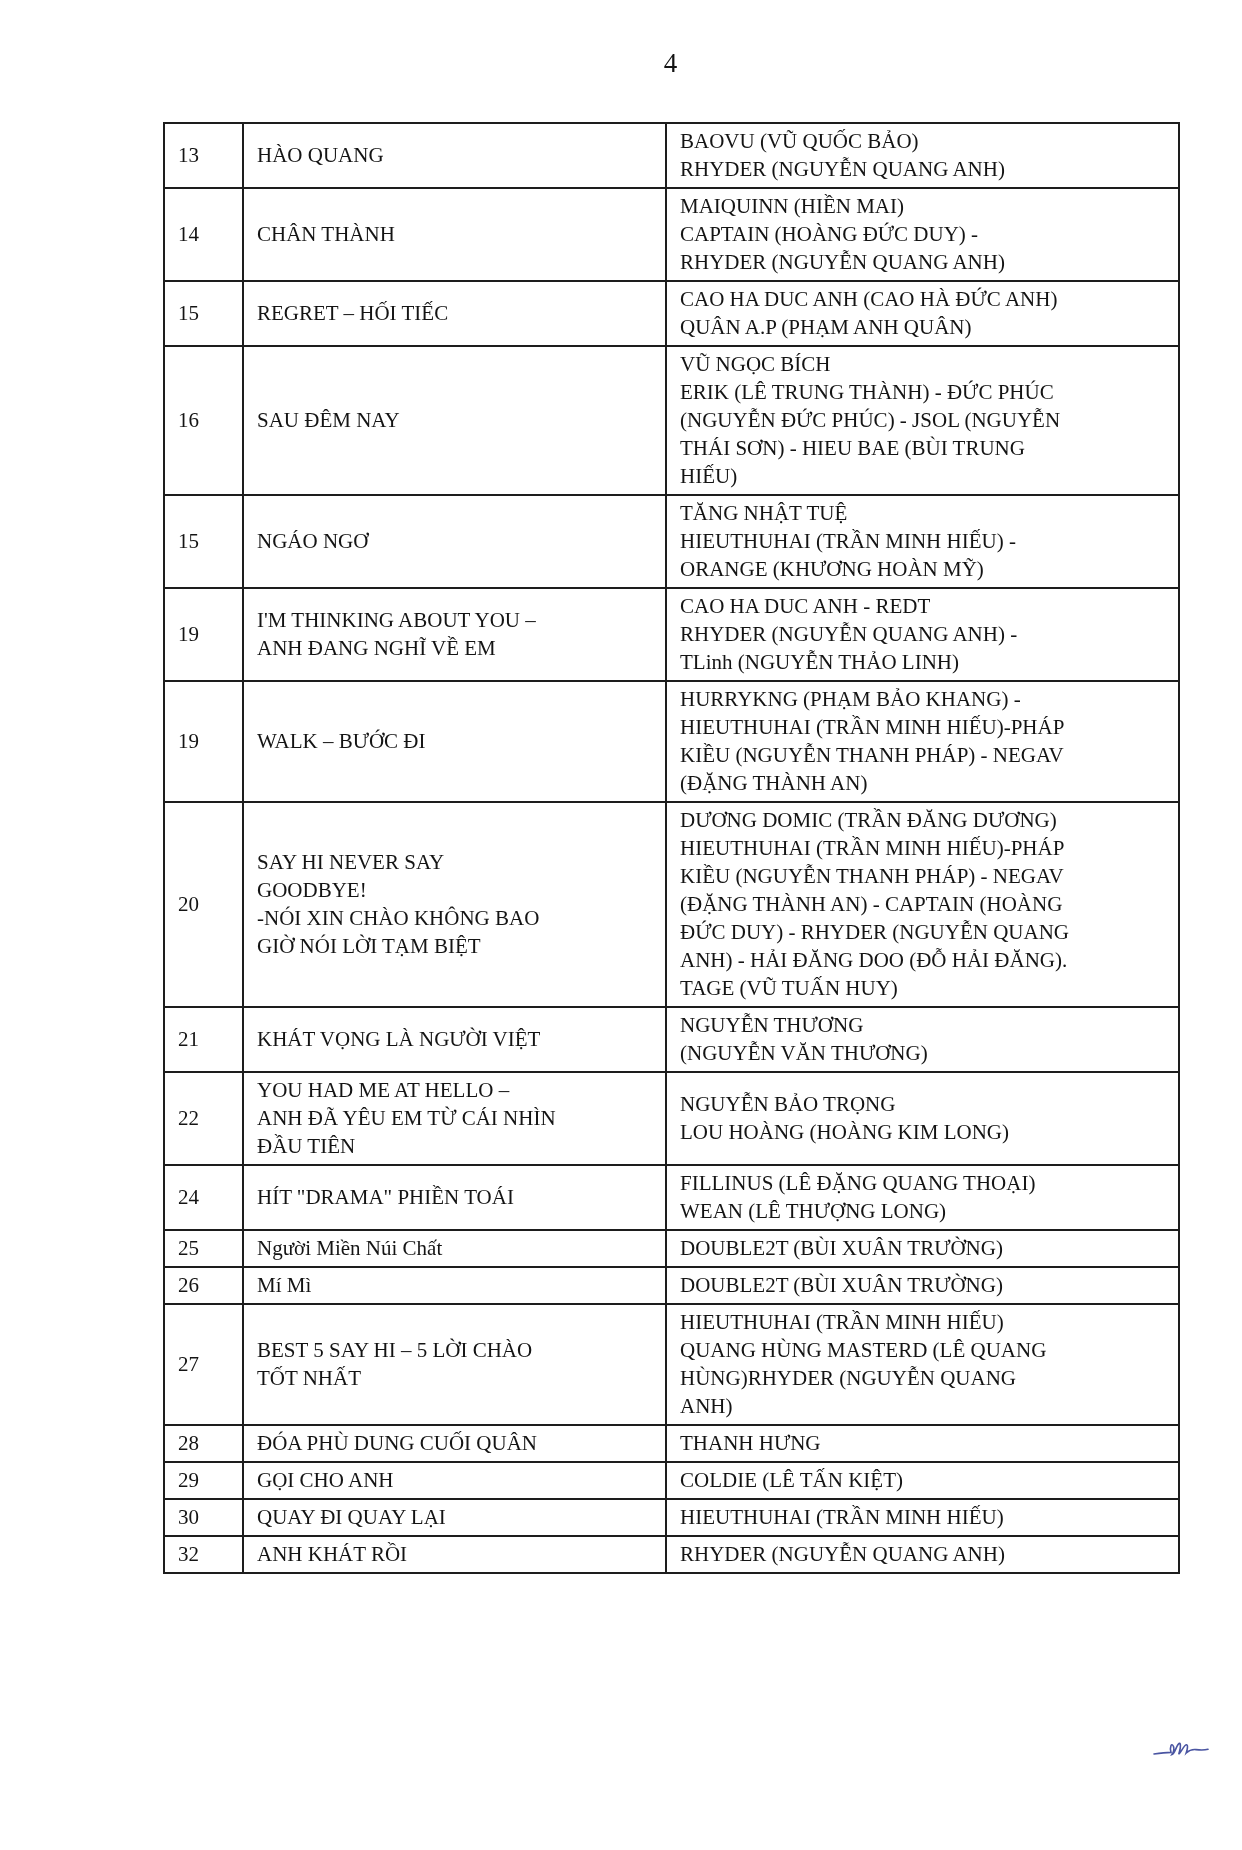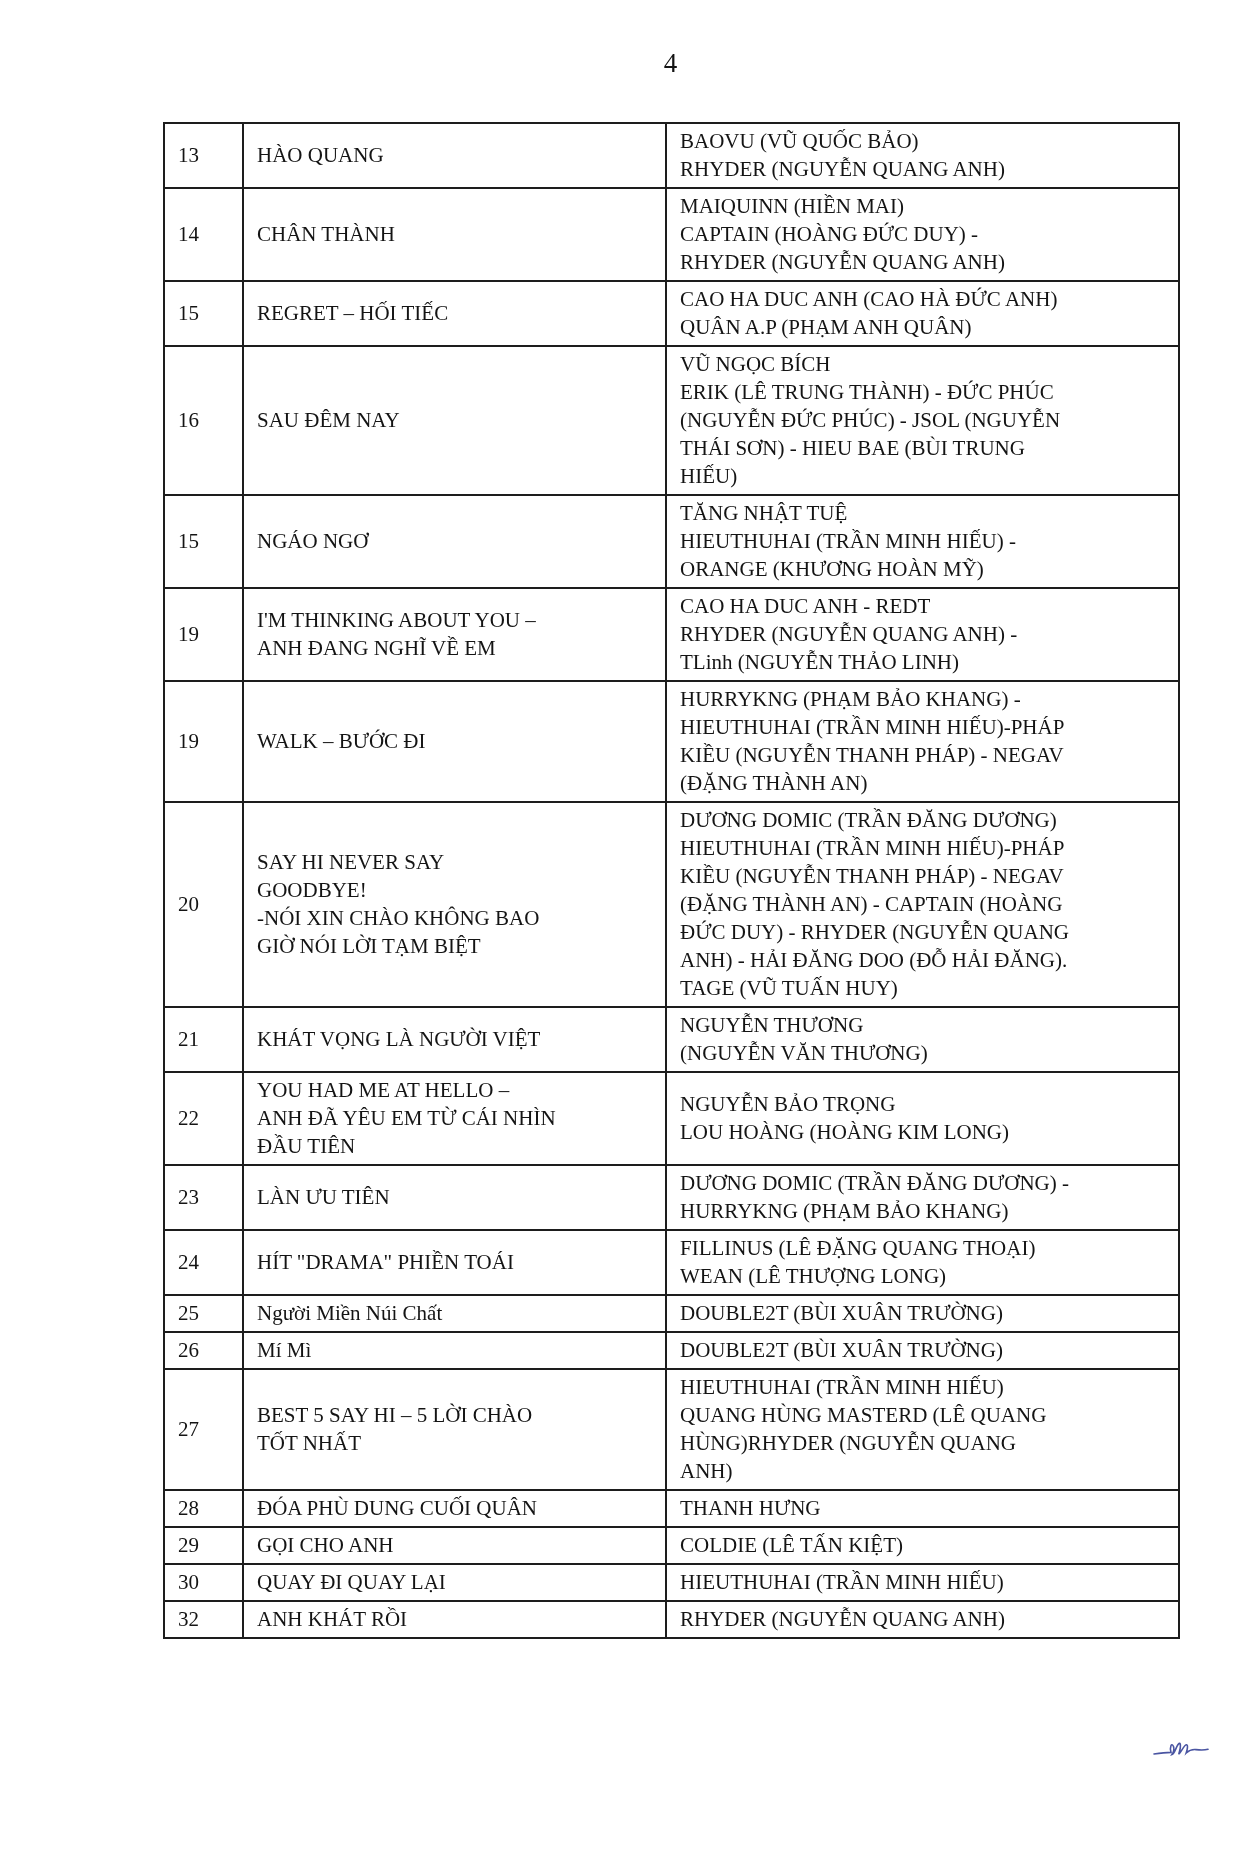--- a/index.html
+++ b/index.html
@@ -131,26 +131,20 @@
         </tr>
         <tr>
           <td class="rank">22</td>
           <td>YOU HAD ME AT HELLO –
 ANH ĐÃ YÊU EM TỪ CÁI NHÌN
 ĐẦU TIÊN</td>
           <td>NGUYỄN BẢO TRỌNG
 LOU HOÀNG (HOÀNG KIM LONG)</td>
         </tr>
         <tr>
-          <td class="rank">23</td>
-          <td>LÀN ƯU TIÊN</td>
-          <td>DƯƠNG DOMIC (TRẦN ĐĂNG DƯƠNG) -
-HURRYKNG (PHẠM BẢO KHANG)</td>
-        </tr>
-        <tr>
           <td class="rank">24</td>
           <td>HÍT "DRAMA" PHIỀN TOÁI</td>
           <td>FILLINUS (LÊ ĐẶNG QUANG THOẠI)
 WEAN (LÊ THƯỢNG LONG)</td>
         </tr>
         <tr>
           <td class="rank">25</td>
           <td>Người Miền Núi Chất</td>
           <td>DOUBLE2T (BÙI XUÂN TRƯỜNG)</td>
         </tr>

